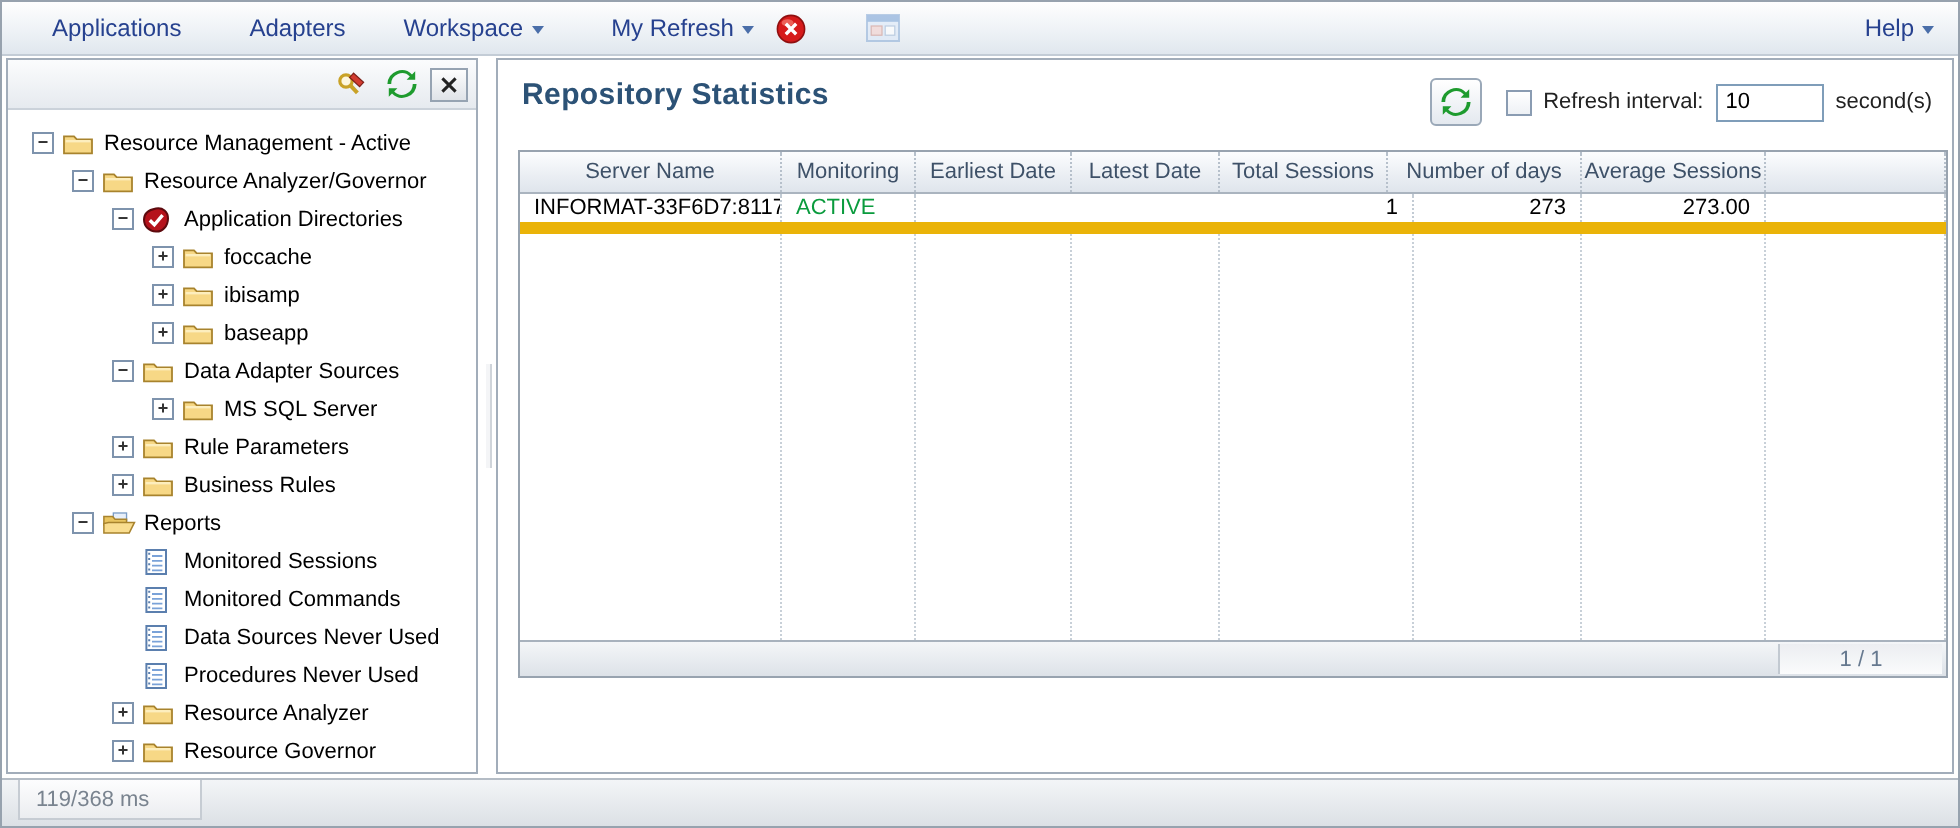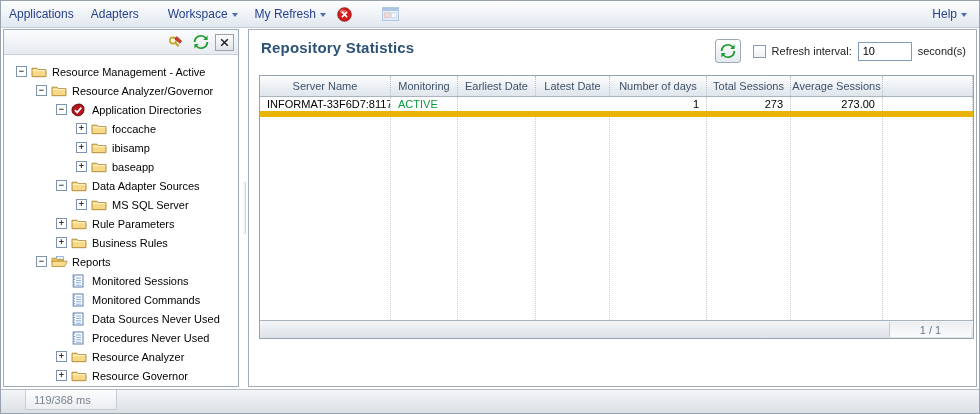--- a/index.html
+++ b/index.html
@@ -17,21 +17,21 @@
     height:27px;
     display:flex; align-items:center;
     padding:0 10px 0 8px;
     background:linear-gradient(#fefefe, #eef2f6 55%, #e0e7ee);
     border-bottom:1px solid #c3ccd6;
   }
   .menu-item {
     color:#26418f; font-size:12px;
     margin-right:17px;
     display:flex; align-items:center; gap:4px;
-    white-space:nowrap; cursor:default;
+    white-space:nowrap; cursor:default;margin-left:17px;
   }
   .menu-item.gap-before { margin-left:12px; }
   .chev {
     width:0; height:0; margin-top:2px;
     border-left:3.5px solid transparent;
     border-right:3.5px solid transparent;
     border-top:4px solid #4a6ea9;
   }
   #stop-icon { margin-left:-6px; margin-right:18px; width:15px; height:15px; }
   #console-window-icon { width:17px; height:14px; opacity:.6; margin-left:12px; }
@@ -147,21 +147,21 @@
     font-size:11px; color:#66798f;
   }
   
   #statusbar {
     height:24px;
     background:linear-gradient(#f3f5f7,#dce0e5);
     border-top:1px solid #b4bcc5;
     display:flex; align-items:flex-start;
   }
   #status-tab {
-    margin-left:24px; height:20px; width:92px;
+    margin-left:8px; height:20px; width:92px;
     background:linear-gradient(#fdfdfe,#ebedf0);
     border:1px solid #c6ccd3; border-top:none;
     display:flex; align-items:center; padding-left:8px;
     font-size:11px; color:#79838f;
   }
 </style>
 </head>
 <body>
 
 <div id="menubar">
@@ -420,22 +420,22 @@
         <span>second(s)</span>
       </div>
     </div>
 
     <div id="table-wrap">
       <div id="thead">
           <div class="th" style="width: 131px; flex: 0 0 auto;">Server Name</div>
           <div class="th" style="width: 67px; flex: 0 0 auto;">Monitoring</div>
           <div class="th" style="width: 78px; flex: 0 0 auto;">Earliest Date</div>
           <div class="th" style="width: 74px; flex: 0 0 auto;">Latest Date</div>
+          <div class="th" style="width: 84px; flex: 0 0 auto;">Total Sessions</div>
           <div class="th" style="width: 97px; flex: 0 0 auto;">Number of days</div>
-          <div class="th" style="width: 84px; flex: 0 0 auto;">Total Sessions</div>
           <div class="th" style="width: 92px; flex: 0 0 auto;">Average Sessions</div>
           <div class="th" style="flex: 1 1 0%;"></div>
         </div>
       <div id="tbody">
           <div class="data-row">
             <div class="td a-left" style="width: 131px; flex: 0 0 auto;">INFORMAT-33F6D7:8117</div>
             <div class="td a-left active-green" style="width: 67px; flex: 0 0 auto;">ACTIVE</div>
             <div class="td a-center" style="width: 78px; flex: 0 0 auto;">04/27/2011</div>
             <div class="td a-center" style="width: 74px; flex: 0 0 auto;">04/27/2011</div>
             <div class="td a-right" style="width: 97px; flex: 0 0 auto;">1</div>

